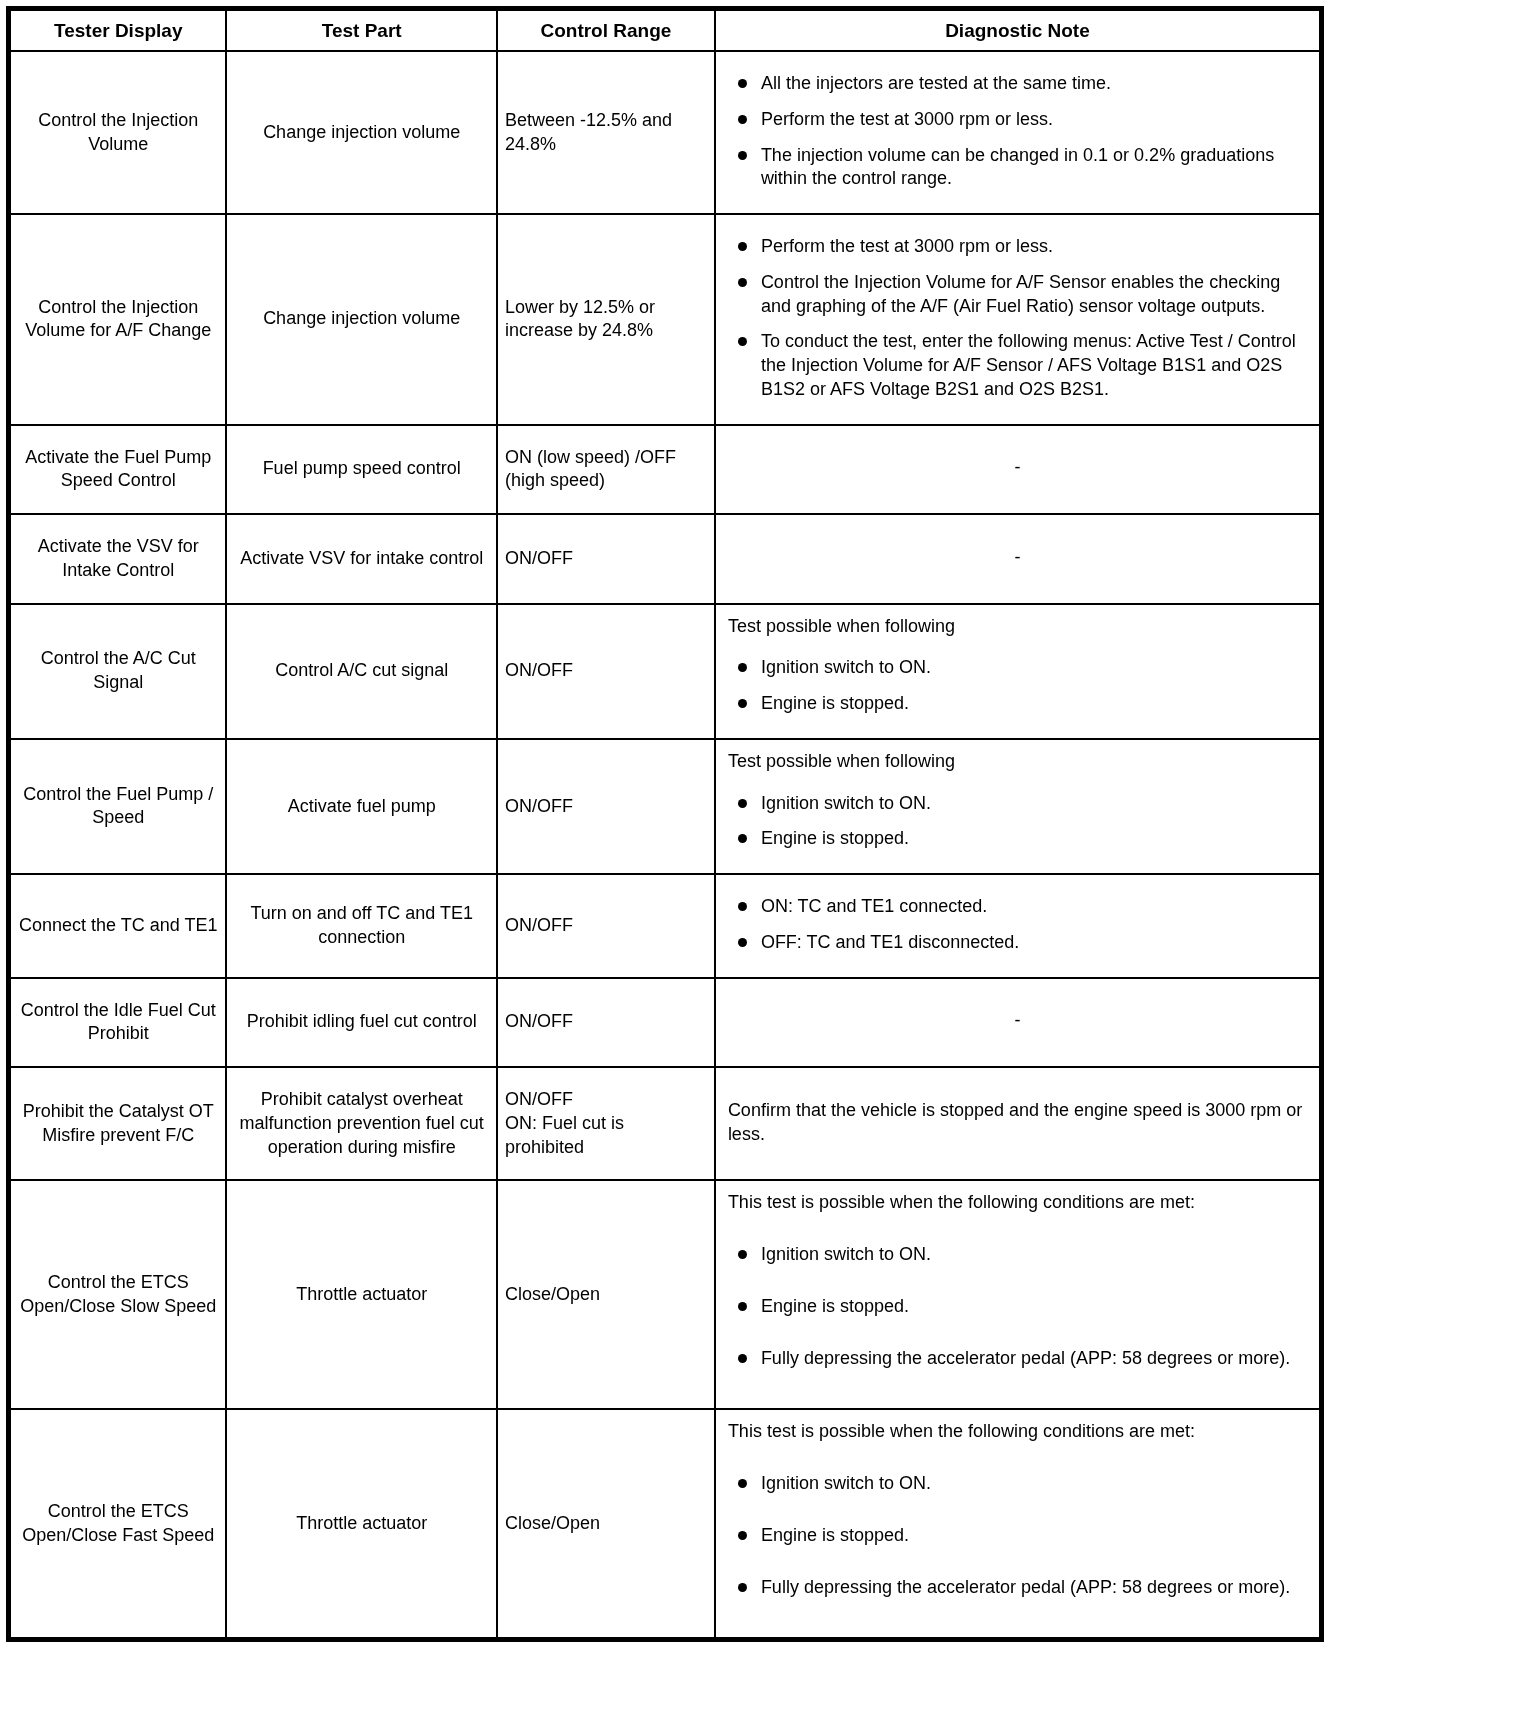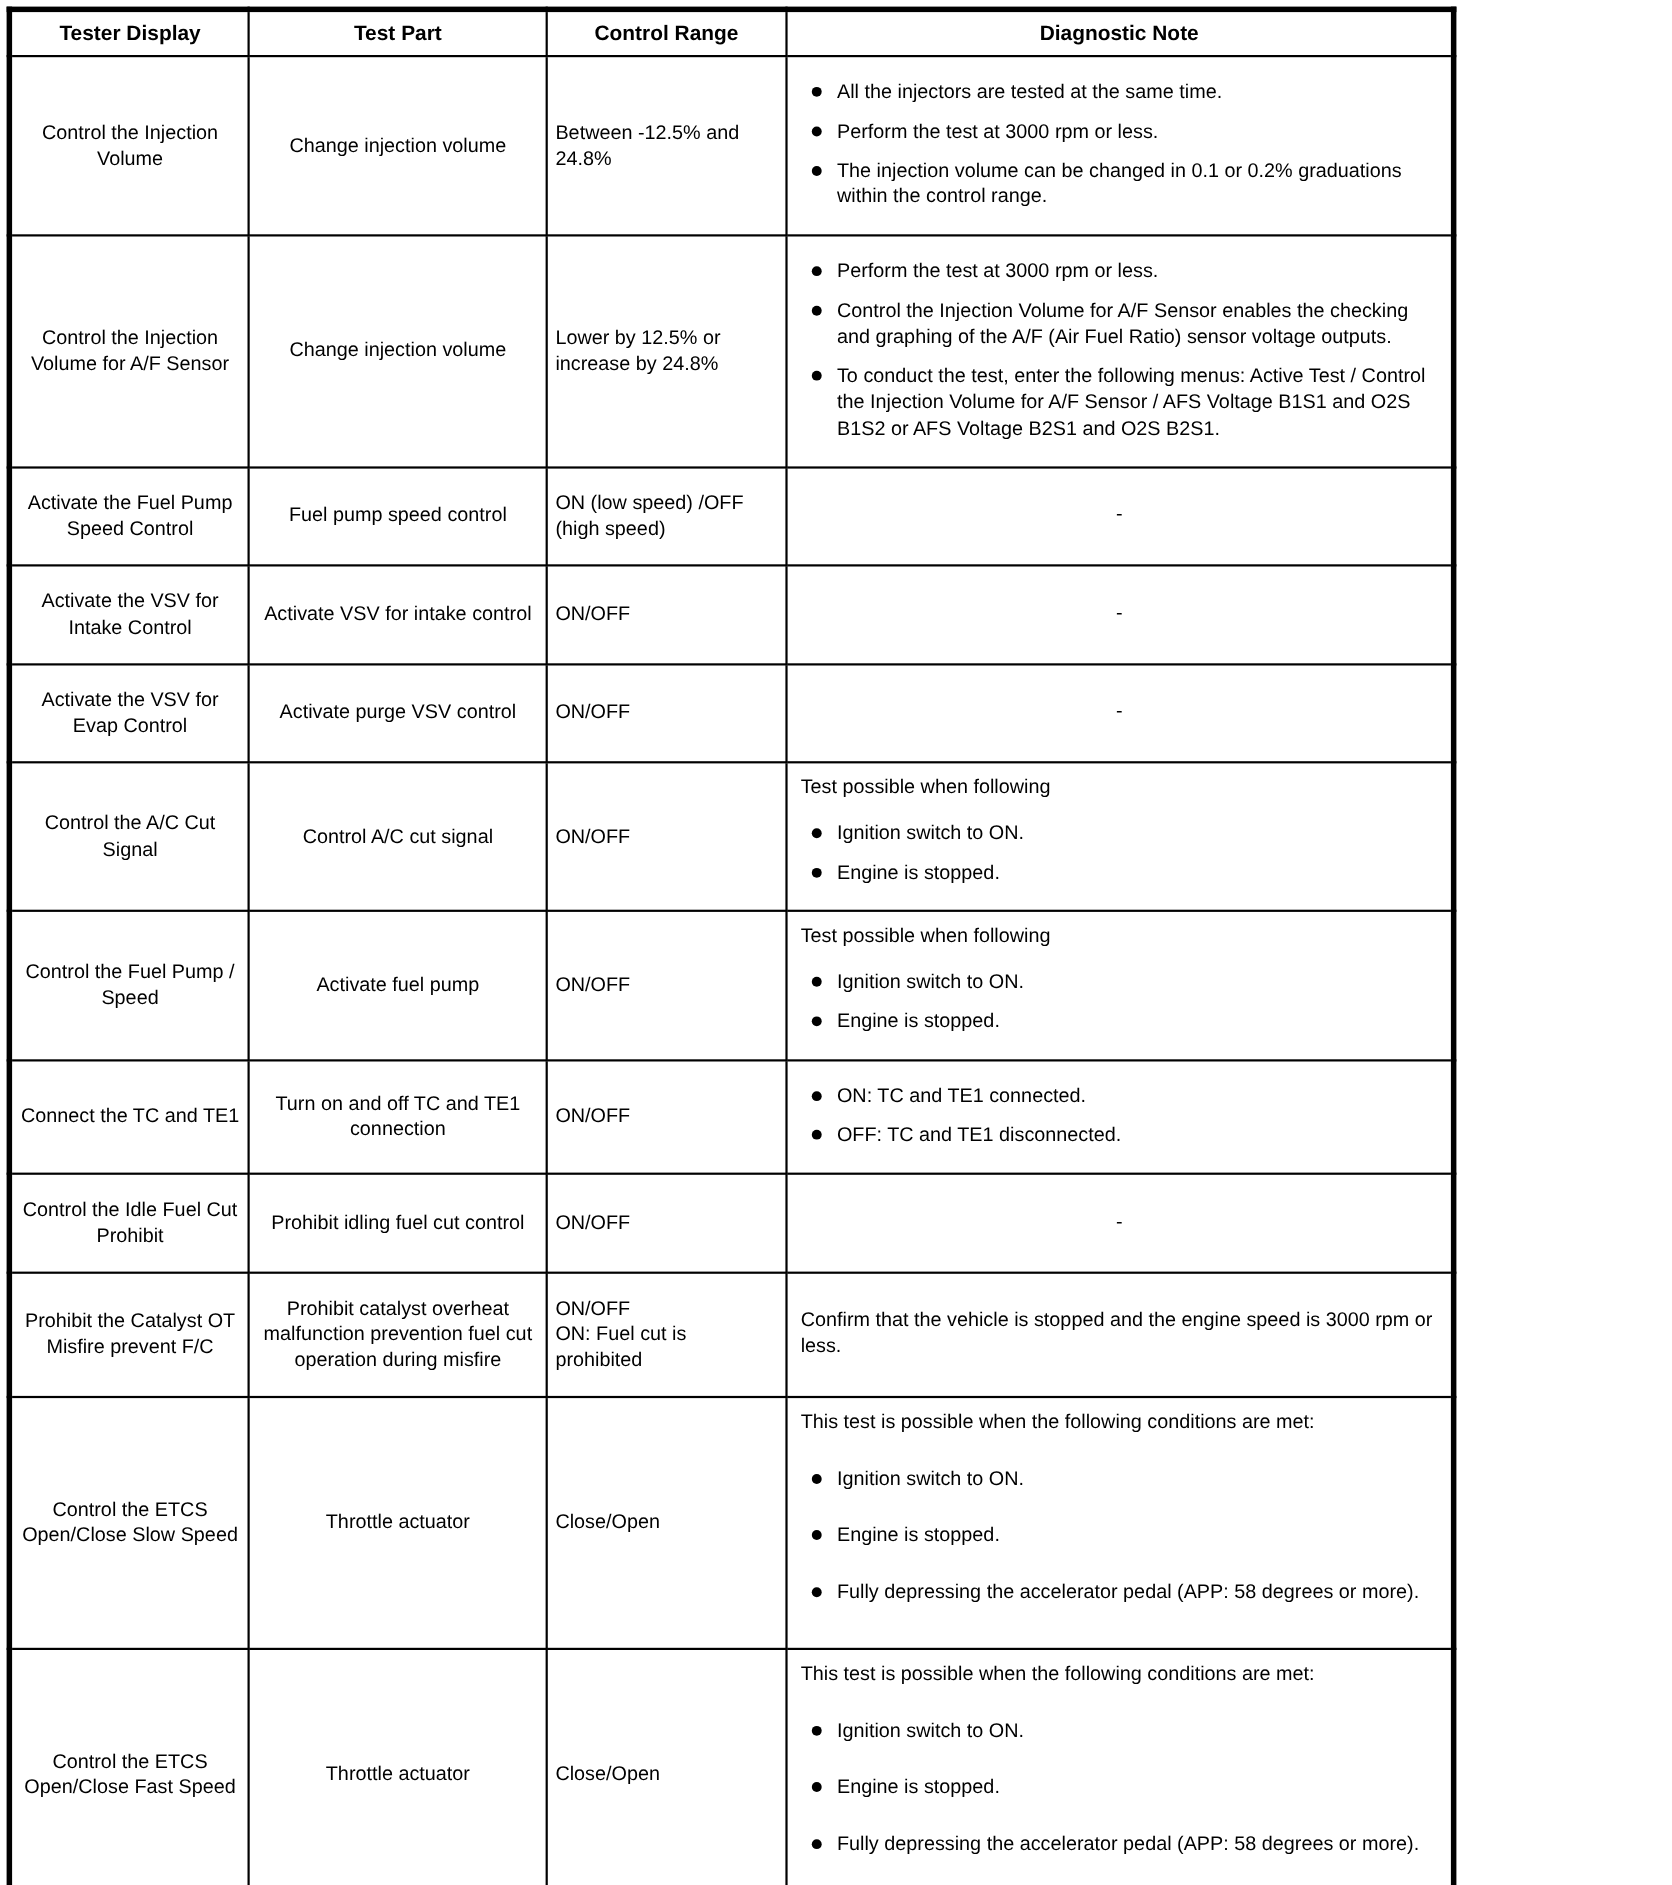--- a/index.html
+++ b/index.html
@@ -87,21 +87,21 @@
           </td>
           <td class="c-note">
             <ul class="bullets">
               <li>All the injectors are tested at the same time.</li>
               <li>Perform the test at 3000 rpm or less.</li>
               <li>The injection volume can be changed in 0.1 or 0.2% graduations within the control range.</li>
             </ul>
           </td>
         </tr>
         <tr>
-          <td class="c-display">Control the Injection Volume for A/F Sensor</td>
+          <td class="c-display">Control the Injection Volume for A/F Change</td>
           <td class="c-part">Change injection volume</td>
           <td class="c-range">
             <span class="range-line">Lower by 12.5% or increase by 24.8%</span>
           </td>
           <td class="c-note">
             <ul class="bullets">
               <li>Perform the test at 3000 rpm or less.</li>
               <li>Control the Injection Volume for A/F Sensor enables the checking and graphing of the A/F (Air Fuel Ratio) sensor voltage outputs.</li>
               <li>To conduct the test, enter the following menus: Active Test / Control the Injection Volume for A/F Sensor / AFS Voltage B1S1 and O2S B1S2 or AFS Voltage B2S1 and O2S B2S1.</li>
             </ul>
@@ -113,30 +113,20 @@
           <td class="c-range">
             <span class="range-line">ON (low speed) /OFF (high speed)</span>
           </td>
           <td class="c-note v-mid">
             <div class="dash">-</div>
           </td>
         </tr>
         <tr>
           <td class="c-display">Activate the VSV for Intake Control</td>
           <td class="c-part">Activate VSV for intake control</td>
-          <td class="c-range">
-            <span class="range-line">ON/OFF</span>
-          </td>
-          <td class="c-note v-mid">
-            <div class="dash">-</div>
-          </td>
-        </tr>
-        <tr>
-          <td class="c-display">Activate the VSV for Evap Control</td>
-          <td class="c-part">Activate purge VSV control</td>
           <td class="c-range">
             <span class="range-line">ON/OFF</span>
           </td>
           <td class="c-note v-mid">
             <div class="dash">-</div>
           </td>
         </tr>
         <tr>
           <td class="c-display">Control the A/C Cut Signal</td>
           <td class="c-part">Control A/C cut signal</td>

